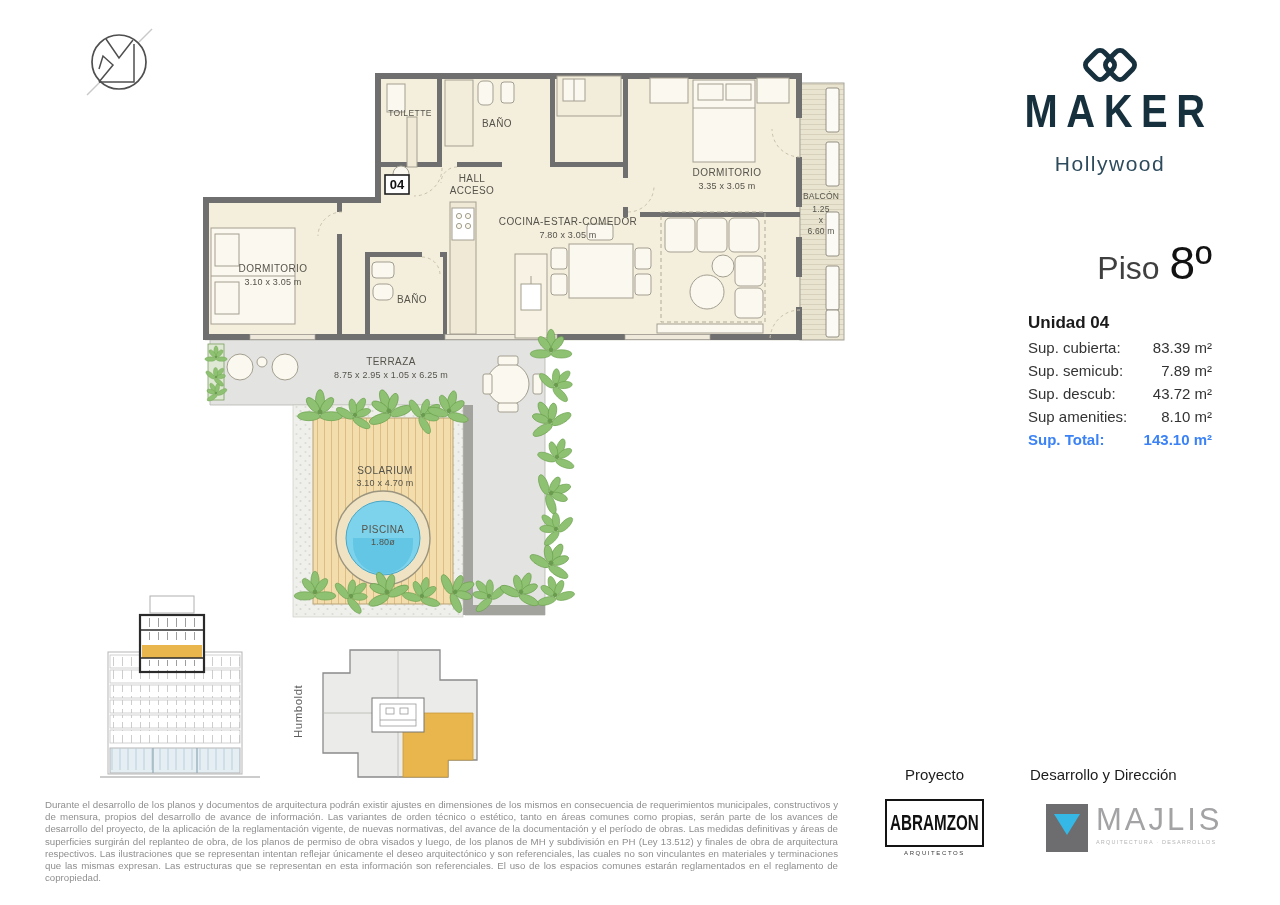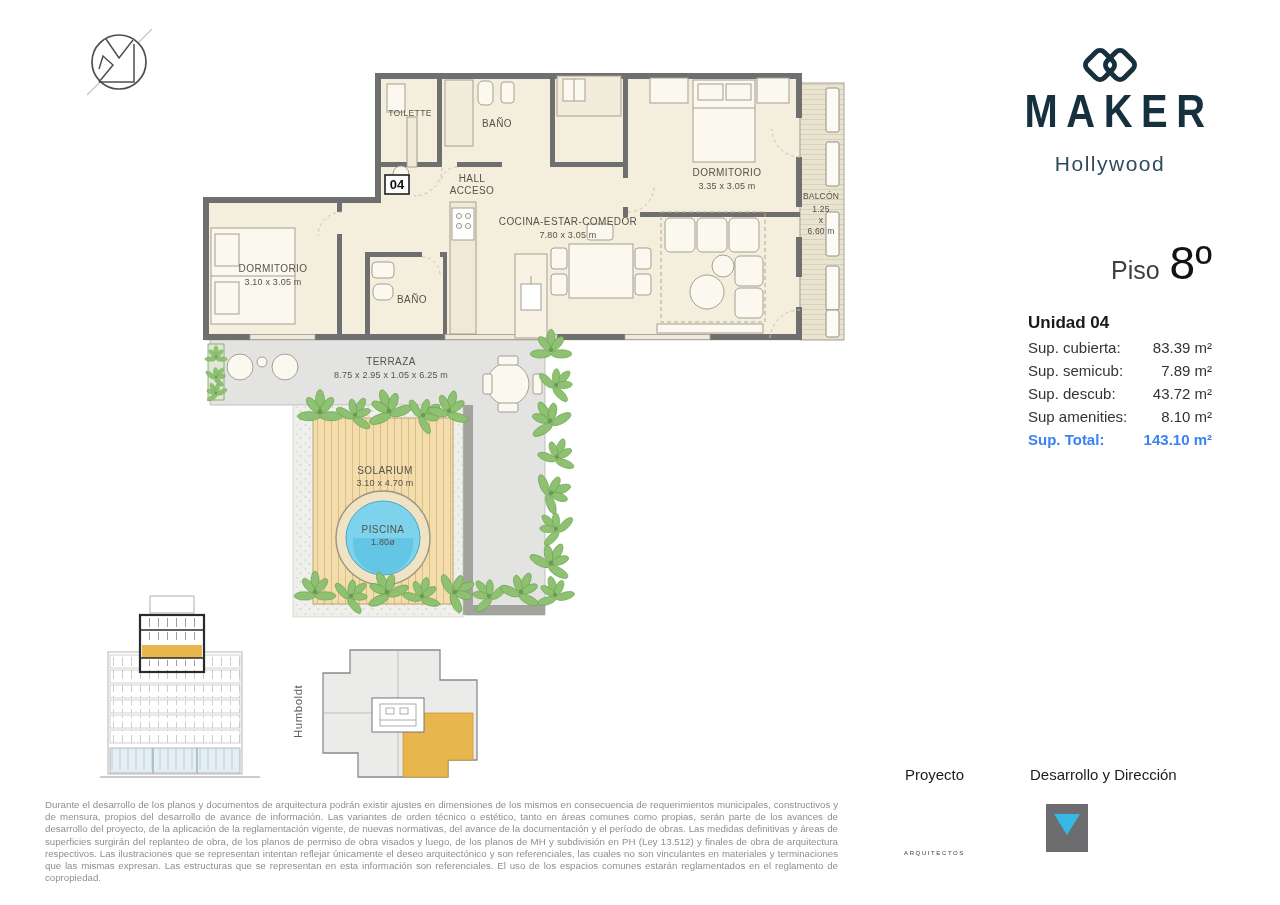--- a/index.html
+++ b/index.html
@@ -6,21 +6,21 @@
   body{font-family:"Liberation Sans",sans-serif;}
   .page{position:relative;width:1280px;height:905px;background:#ffffff;overflow:hidden;}
   .abs{position:absolute;}
   
   .brand-word{left:1020px;top:86px;width:180px;text-align:center;
     font-size:42px;font-weight:600;letter-spacing:9px;color:#17303e;
     transform:scale(.95,1.08);transform-origin:center top;}
   .brand-sub{left:1020px;top:152px;width:180px;text-align:center;
     font-size:21px;color:#2d4b5c;letter-spacing:1.5px;}
   .floor-line{left:1018px;top:236px;width:194px;text-align:right;}
-  .floor-label{font-size:25px;color:#3f3f3f;}
+  .floor-label{font-size:32px;color:#3f3f3f;}
   .floor-num{font-size:46px;font-weight:400;color:#121212;margin-left:10px;}
   
   .unit{left:1028px;top:313px;width:184px;font-size:15px;color:#333;}
   .unit .title{font-size:17px;font-weight:700;color:#1a1a1a;margin-bottom:6px;}
   .unit .row{display:flex;justify-content:space-between;margin:6px 0;}
   .unit .row.total{font-weight:700;color:#3b82f6;margin-top:5px;}
   
   .cred-label{font-size:15px;font-weight:500;color:#1c1c1c;}
   .abox{left:885px;top:799px;width:95px;height:44px;border:2px solid #141414;
     display:flex;align-items:center;justify-content:center;}
@@ -364,24 +364,31 @@
       <rect x="92" y="62" width="36" height="22" fill="none" stroke="#9a9a9a" stroke-width=".8"></rect>
       <rect x="98" y="66" width="8" height="6" fill="none" stroke="#9a9a9a" stroke-width=".8"></rect>
       <rect x="112" y="66" width="8" height="6" fill="none" stroke="#9a9a9a" stroke-width=".8"></rect>
       <line x1="92" y1="78" x2="128" y2="78" stroke="#9a9a9a" stroke-width=".8"></line>
     </g>
   </svg>
 
   <div class="abs disclaimer">Durante el desarrollo de los planos y documentos de arquitectura podrán existir ajustes en dimensiones de los mismos en consecuencia de requerimientos municipales, constructivos y de mensura, propios del desarrollo de avance de información. Las variantes de orden técnico o estético, tanto en áreas comunes como propias, serán parte de los avances de desarrollo del proyecto, de la aplicación de la reglamentación vigente, de nuevas normativas, del avance de la documentación y el período de obras. Las medidas definitivas y áreas de superficies surgirán del replanteo de obra, de los planos de permiso de obra visados y luego, de los planos de MH y subdivisión en PH (Ley 13.512) y finales de obra de arquitectura respectivos. Las ilustraciones que se representan intentan reflejar únicamente el deseo arquitectónico y son referenciales, las cuales no son vinculantes en materiales y terminaciones que las mismas expresan. Las estructuras que se representan en esta información son referenciales. El uso de los espacios comunes estarán reglamentados en el reglamento de copropiedad.</div>
 
   <div class="abs cred-label" style="left:885px;top:766px;width:99px;text-align:center;">Proyecto</div>
+  <div class="abs abox">
+    <span class="name">ABRAMZON</span>
+  </div>
   <div class="abs asub">ARQUITECTOS</div>
 
   <div class="abs cred-label" style="left:1030px;top:766px;">Desarrollo y Dirección</div>
   <div class="abs majlis-wrap">
     <div class="majlis-sq">
       <svg width="42" height="48" viewBox="0 0 42 48">
         <polygon points="8,10 34,10 21,31" fill="#35b8e6"></polygon>
       </svg>
     </div>
+    <div class="majlis-txt">
+      <div class="majlis-name">MAJLIS</div>
+      <div class="majlis-sub">ARQUITECTURA · DESARROLLOS</div>
+    </div>
   </div>
 
 </div>
 
 </body></html>

